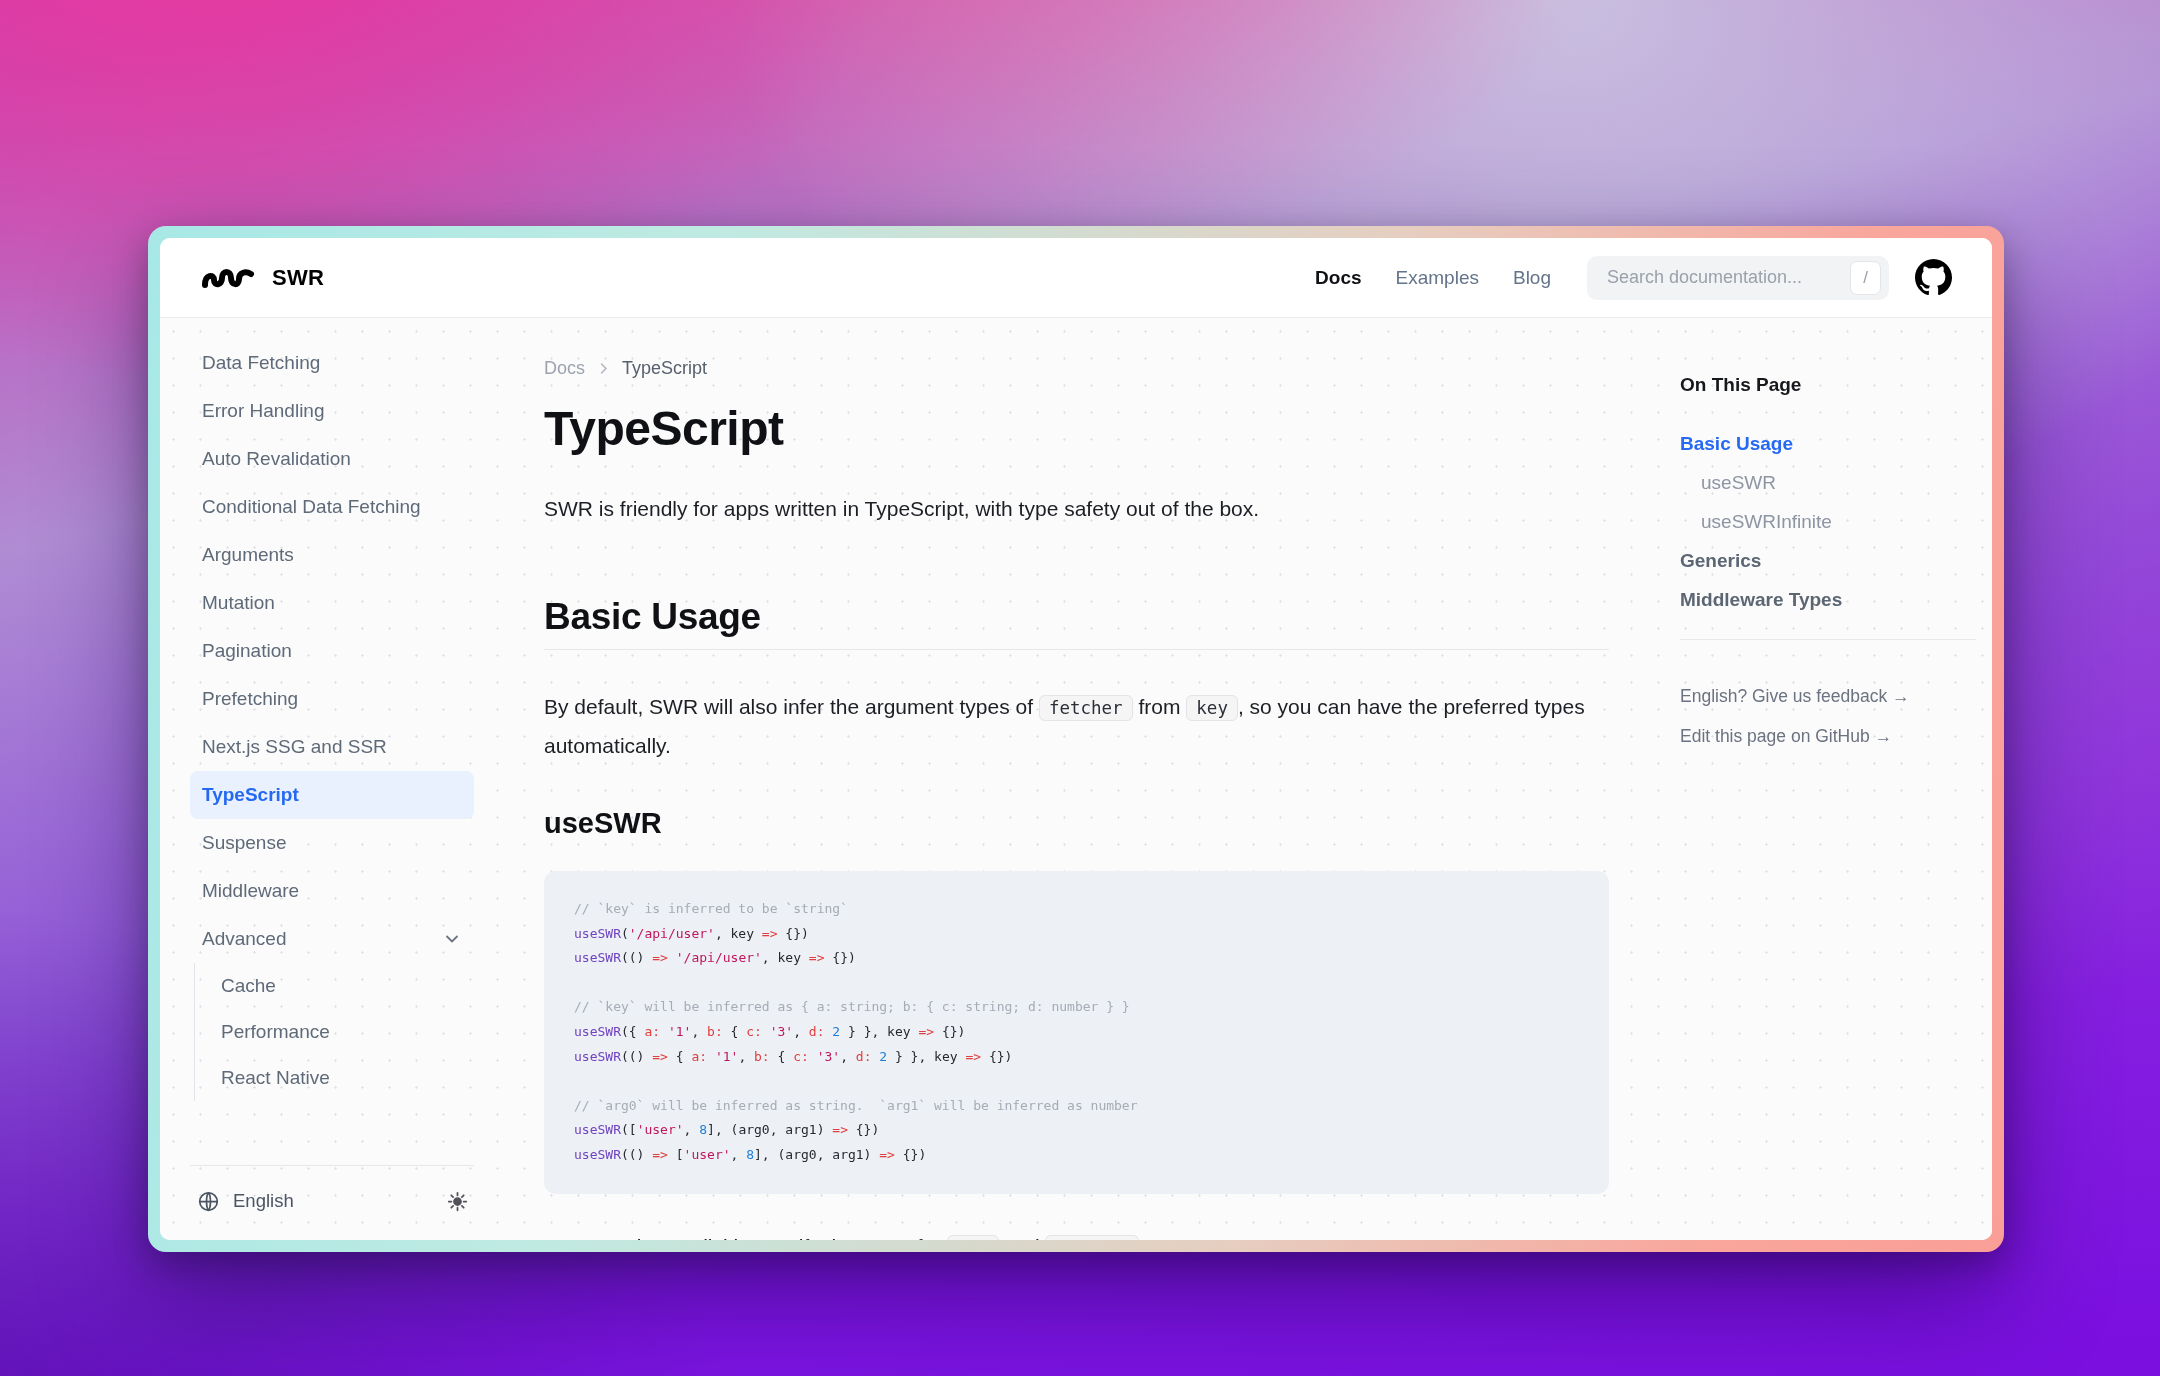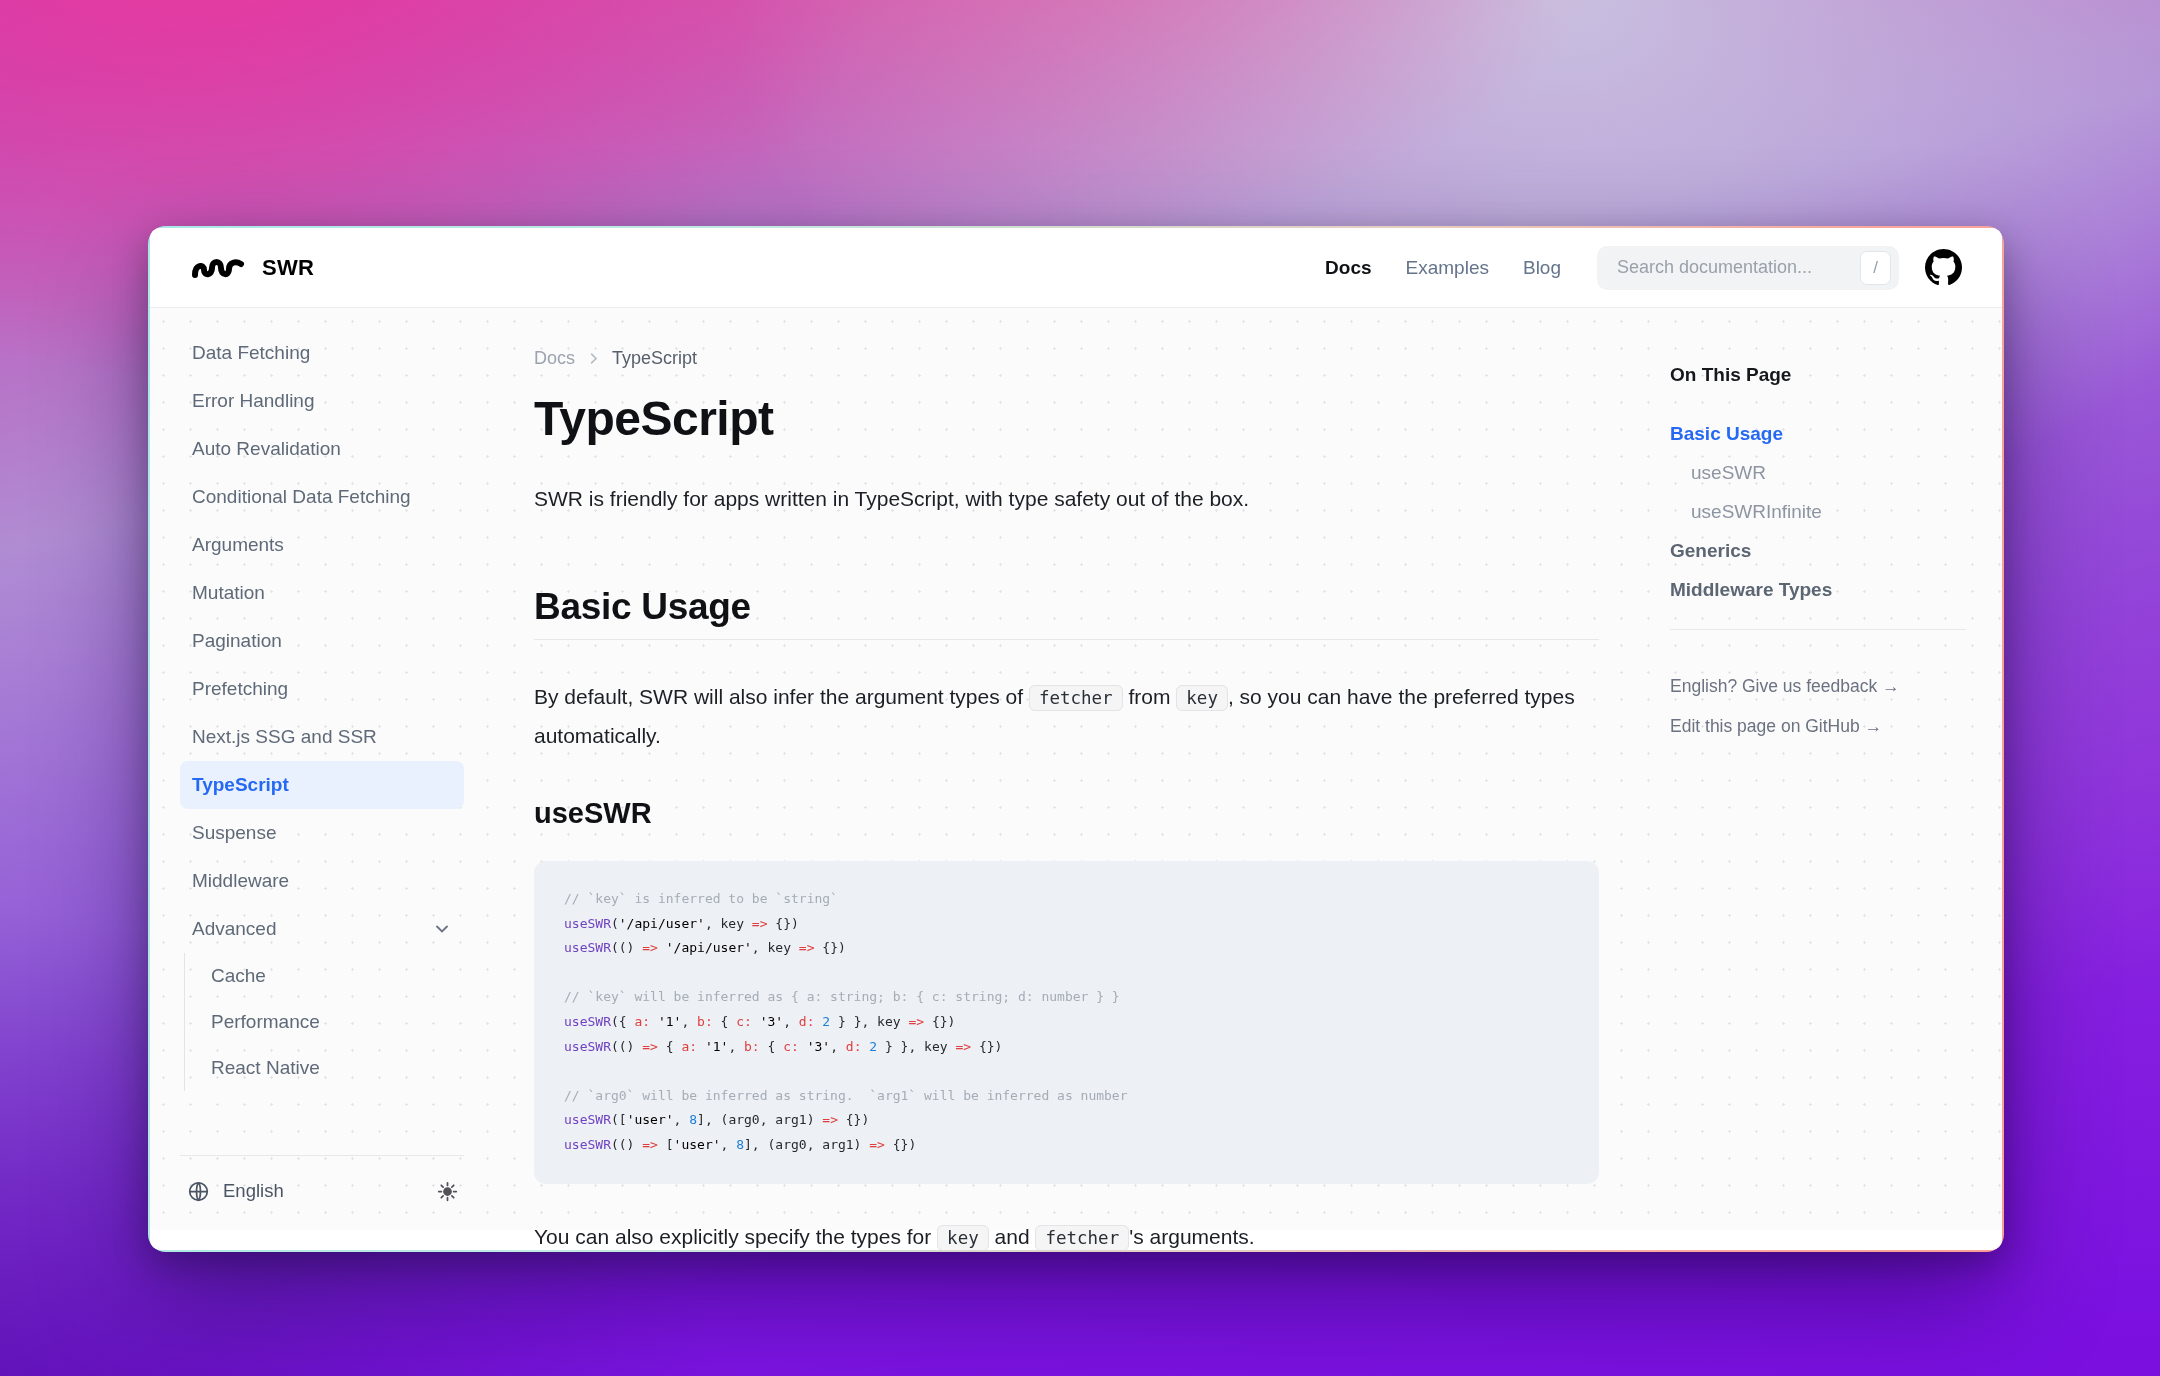--- a/index.html
+++ b/index.html
@@ -10,21 +10,21 @@
       radial-gradient(1100px 750px at 10% -5%, #e8399f 0%, rgba(226,57,160,0) 60%),
       radial-gradient(1300px 850px at 45% -15%, rgba(236,93,158,.8) 0%, rgba(236,93,158,0) 55%),
       radial-gradient(1500px 1000px at 72% 0%, rgba(201,198,226,.95) 0%, rgba(201,198,226,0) 55%),
       radial-gradient(1700px 1100px at 105% 50%, rgba(153,54,216,.6) 0%, rgba(153,54,216,0) 60%),
       radial-gradient(1400px 900px at -5% 105%, rgba(74,10,150,.65) 0%, rgba(74,10,150,0) 60%),
       linear-gradient(168deg, #c73fae 0%, #b08cd3 30%, #8f56d8 55%, #7d15e3 78%, #7a0fdf 100%);
     position:relative;
   }
   .window{
     position:absolute; left:148px; top:226px; width:1856px; height:1026px;
-    border-radius:18px; padding:2px;
+    border-radius:18px; padding:12px;
     background:linear-gradient(100deg,#a7e8e6 0%,#bfeae2 28%,#e6cec0 62%,#f9a69c 85%,#f99f97 100%);
     box-shadow:0 45px 110px rgba(25,0,70,.45), 0 12px 34px rgba(0,0,0,.28);
   }
   .window-inner{ width:100%; height:100%; background:#fff; border-radius:10px; overflow:hidden; position:relative; }
 
   
   .site-header{ display:flex; align-items:center; height:80px; padding:0 40px; background:#fff; border-bottom:1px solid #ececf0; }
   .logo{ display:flex; align-items:center; }
   .logo-text{ font-size:22px; font-weight:bold; color:#000; letter-spacing:.3px; margin-left:14px; }
   .nav{ margin-left:auto; display:flex; align-items:center; gap:34px; font-size:19px; }
@@ -61,21 +61,21 @@
   .crumb-root{ color:#9ca3af; cursor:pointer; }
   .crumb-current{ color:#57606c; }
   .page-title{ margin-top:22px; font-size:48px; line-height:56px; font-weight:800; color:#101114; letter-spacing:-.5px; }
   .intro{ margin-top:36px; font-size:21px; line-height:32px; color:#1c1f24; }
   .h2{ margin-top:70px; font-size:37px; line-height:44px; font-weight:800; color:#101114; border-bottom:1px solid #e6e7ea; padding-bottom:10px; letter-spacing:-.3px;}
   .para{ margin-top:38px; font-size:21px; line-height:38px; color:#1c1f24; }
   .h3{ margin-top:40px; font-size:29px; line-height:36px; font-weight:bold; color:#101114; }
   code.inline{ font-family:"DejaVu Sans Mono", monospace; font-size:17.5px; background:#f5f5f6; border:1px solid #e3e4e8; border-radius:6px; padding:2px 9px; color:#2a2f36; white-space:nowrap; }
   .code-block{ margin-top:30px; background:#edf0f5; border-radius:12px; padding:26px 30px; }
   .code-line{ font-family:"DejaVu Sans Mono", monospace; font-size:13px; line-height:24.6px; white-space:pre; color:#26292e; min-height:24.6px; }
-  .tok-c{ color:#a5acb5; } .tok-f{ color:#6f42c1; } .tok-s{ color:#000000; }
+  .tok-c{ color:#a5acb5; } .tok-f{ color:#6f42c1; } .tok-s{ color:#be185d; }
   .tok-n{ color:#1c7ed6; } .tok-o{ color:#e03e3e; } .tok-p{ color:#26292e; }
   .bottom-para{ margin-top:34px; }
 
   
   .toc{ position:absolute; left:1520px; top:0; width:296px; }
   .toc-title{ margin-top:56px; font-size:19px; font-weight:bold; color:#16181c; }
   .toc-list{ margin-top:28px; }
   .toc-item{ padding:8.5px 0; font-size:19px; color:#5c6673; font-weight:600; cursor:pointer; }
   .toc-item.lvl2{ padding-left:21px; color:#8e95a2; font-weight:400; }
   .toc-item.active{ color:#2569f2; font-weight:bold; }

